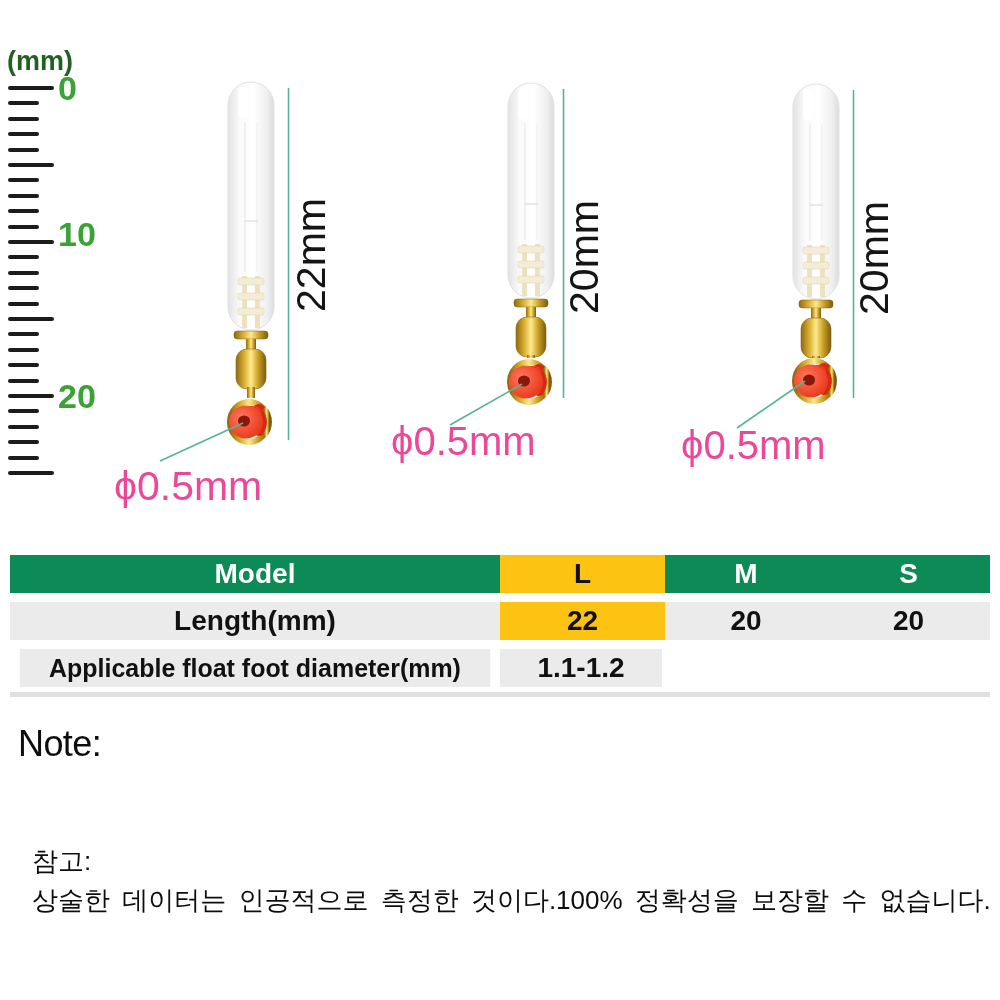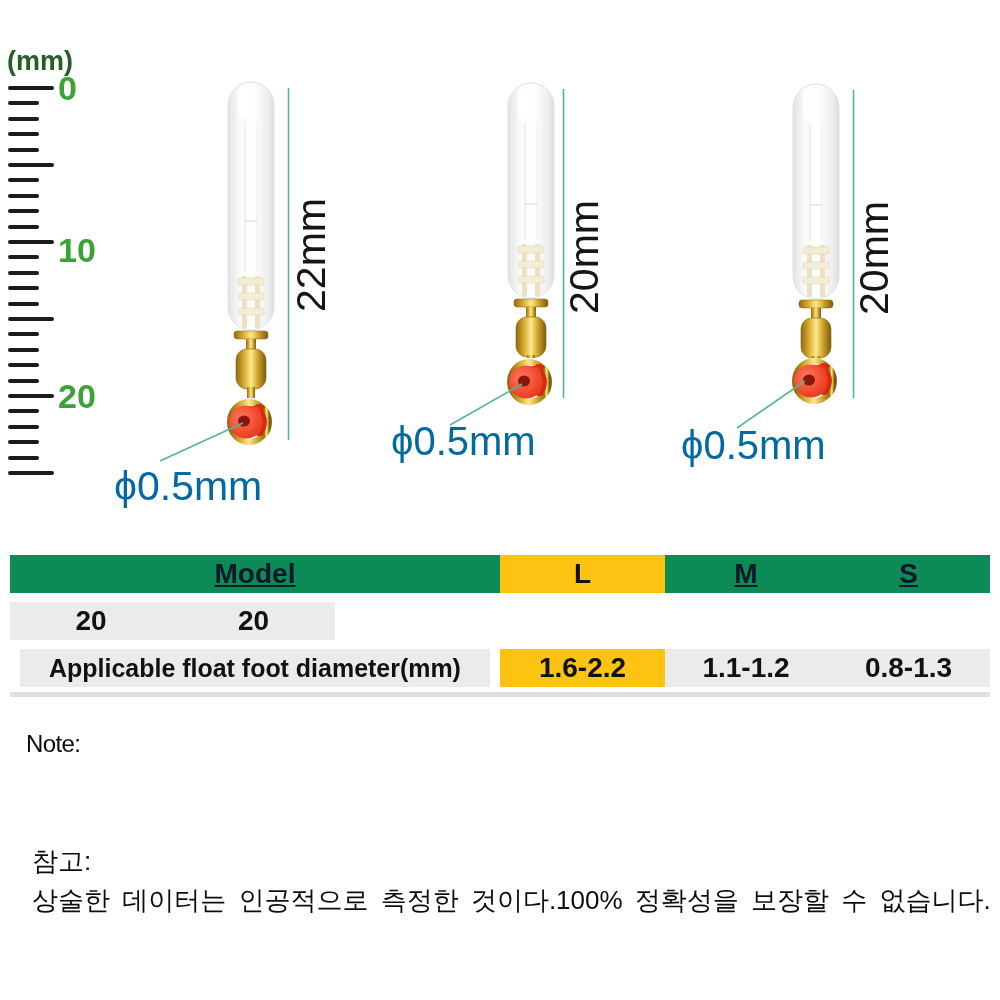--- a/index.html
+++ b/index.html
@@ -7,38 +7,38 @@
          font-family:"Liberation Sans",sans-serif;color:#111;}
   
   .unit-label{position:absolute;left:7px;top:46px;font-size:27px;font-weight:bold;color:var(--unit-label-green);}
   .ruler{position:absolute;left:8px;top:88px;width:100px;height:400px;}
   .tick{position:absolute;left:0;height:4px;width:31px;background:var(--tick-black);border-radius:2px;transform:translateY(-50%);}
   .tick.major{width:46px;}
   .tick-label{position:absolute;left:50px;transform:translateY(-50%);font-size:34px;font-weight:bold;color:var(--ruler-number-green);line-height:1;}
   
   .float-wrap{position:absolute;}
   .len-label{position:absolute;transform:translate(-50%,-50%) rotate(-90deg);white-space:nowrap;font-size:41px;color:#151515;}
-  .dia-label{position:absolute;font-size:40px;color:#0369a1;white-space:nowrap;}
+  .dia-label{position:absolute;font-size:40px;color:#ec4899;white-space:nowrap;}
   .overlay{position:absolute;left:0;top:0;pointer-events:none;}
   
   .spec-table{position:absolute;left:10px;top:555px;width:980px;}
   .trow{display:flex;margin-bottom:9px;}
   .c{height:38px;line-height:38px;text-align:center;font-weight:bold;font-size:28px;overflow:visible;white-space:nowrap;}
   .c1{width:490px;}
   .c2{width:165px;}
   .c3{width:162px;}
   .c4{width:163px;}
-  .green{background:var(--table-green);color:#0f172a;text-decoration:underline;}
+  .green{background:var(--table-green);color:#ffffff;}
   .yellow{background:var(--table-yellow);color:#111;}
   .gray{background:var(--row-gray);color:#111;}
   .condense{font-size:26px;transform:scaleX(0.96);transform-origin:center;}
   .table-shadow{height:5px;background:#cfcfcf;opacity:0.65;margin-top:-4px;}
   
   .note-en{position:absolute;left:18px;top:728px;width:975px;font-size:28px;letter-spacing:-0.6px;line-height:31.5px;white-space:nowrap;color:#0d0d0d;}
-  .note-en .nt{font-size:24px;margin-left:8px;}
+  .note-en .nt{font-size:36px;}
   .note-ko{position:absolute;left:32px;top:842px;width:975px;font-size:26px;line-height:39px;white-space:nowrap;word-spacing:5px;color:#0d0d0d;}
 </style>
 </head>
 <body>
 
 <div class="stage">
 
   <div class="unit-label">(mm)</div>
   <div class="ruler">
       <div class="tick major" style="top: 0px;"></div>
@@ -46,21 +46,21 @@
       <div class="tick" style="top: 15.4px;"></div>
       <div class="tick" style="top: 30.8px;"></div>
       <div class="tick" style="top: 46.2px;"></div>
       <div class="tick" style="top: 61.6px;"></div>
       <div class="tick major" style="top: 77px;"></div>
       <div class="tick" style="top: 92.4px;"></div>
       <div class="tick" style="top: 107.8px;"></div>
       <div class="tick" style="top: 123.2px;"></div>
       <div class="tick" style="top: 138.6px;"></div>
       <div class="tick major" style="top: 154px;"></div>
-      <div class="tick-label" style="top: 162px;">10</div>
+      <div class="tick-label" style="top: 146px;">10</div>
       <div class="tick" style="top: 169.4px;"></div>
       <div class="tick" style="top: 184.8px;"></div>
       <div class="tick" style="top: 200.2px;"></div>
       <div class="tick" style="top: 215.6px;"></div>
       <div class="tick major" style="top: 231px;"></div>
       <div class="tick" style="top: 246.4px;"></div>
       <div class="tick" style="top: 261.8px;"></div>
       <div class="tick" style="top: 277.2px;"></div>
       <div class="tick" style="top: 292.6px;"></div>
       <div class="tick major" style="top: 308px;"></div>
@@ -220,28 +220,28 @@
   <div class="dia-label" style="left:681px;top:423px;">ϕ0.5mm</div>
 
   <div class="spec-table">
     <div class="trow">
       <div class="c c1 green">Model</div>
       <div class="c c2 yellow">L</div>
       <div class="c c3 green">M</div>
       <div class="c c4 green">S</div>
     </div>
     <div class="trow">
+      <div class="c c1 gray">Length(mm)</div>
+      <div class="c c2 yellow">22</div>
       <div class="c c3 gray">20</div>
       <div class="c c4 gray">20</div>
     </div>
     <div class="trow">
       <div class="c c1 gray condense">Applicable float foot diameter(mm)</div>
-      <div class="c c2 yellow">1.6-2.2</div>
       <div class="c c3 gray">1.1-1.2</div>
-      <div class="c c4 gray">0.8-1.3</div>
     </div>
     <div class="table-shadow"></div>
   </div>
 
   <div class="note-en">
     <div class="nt">Note:</div>
   </div>
 
   <div class="note-ko">
     <div>참고:</div>

